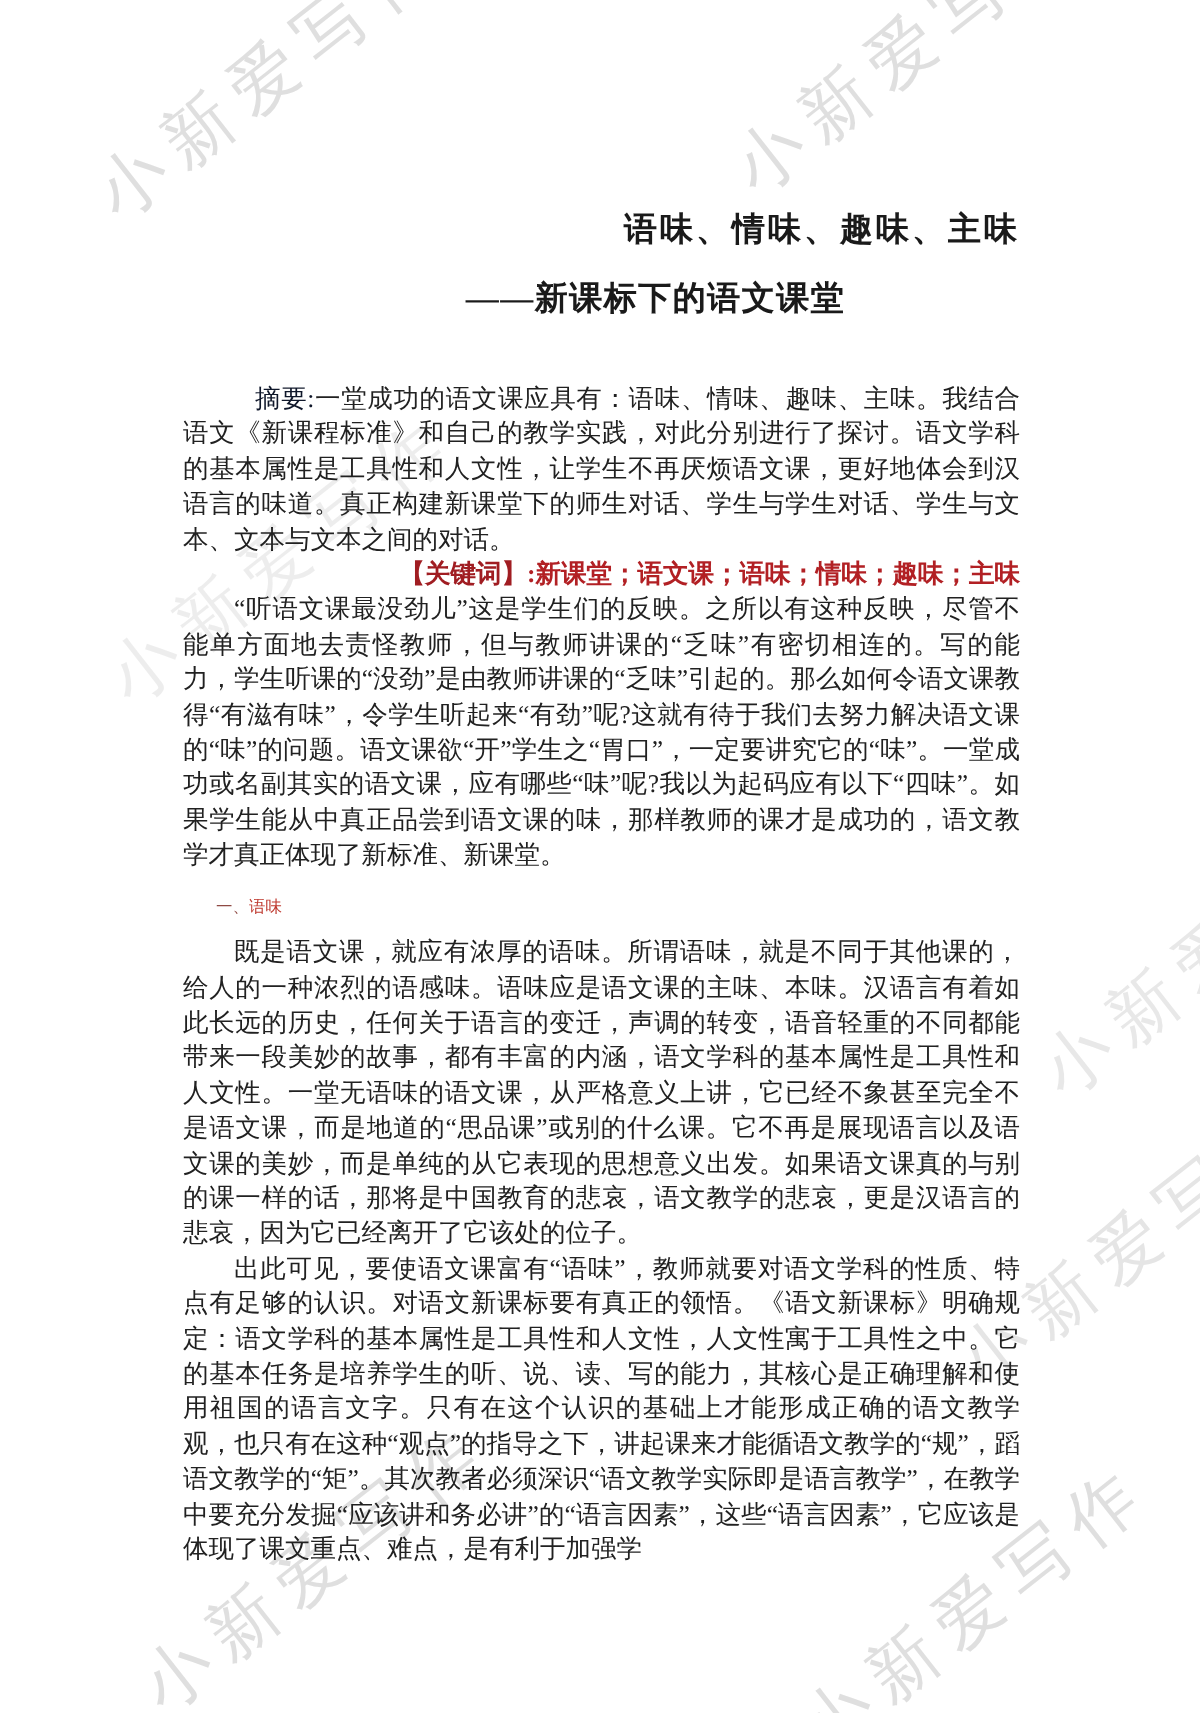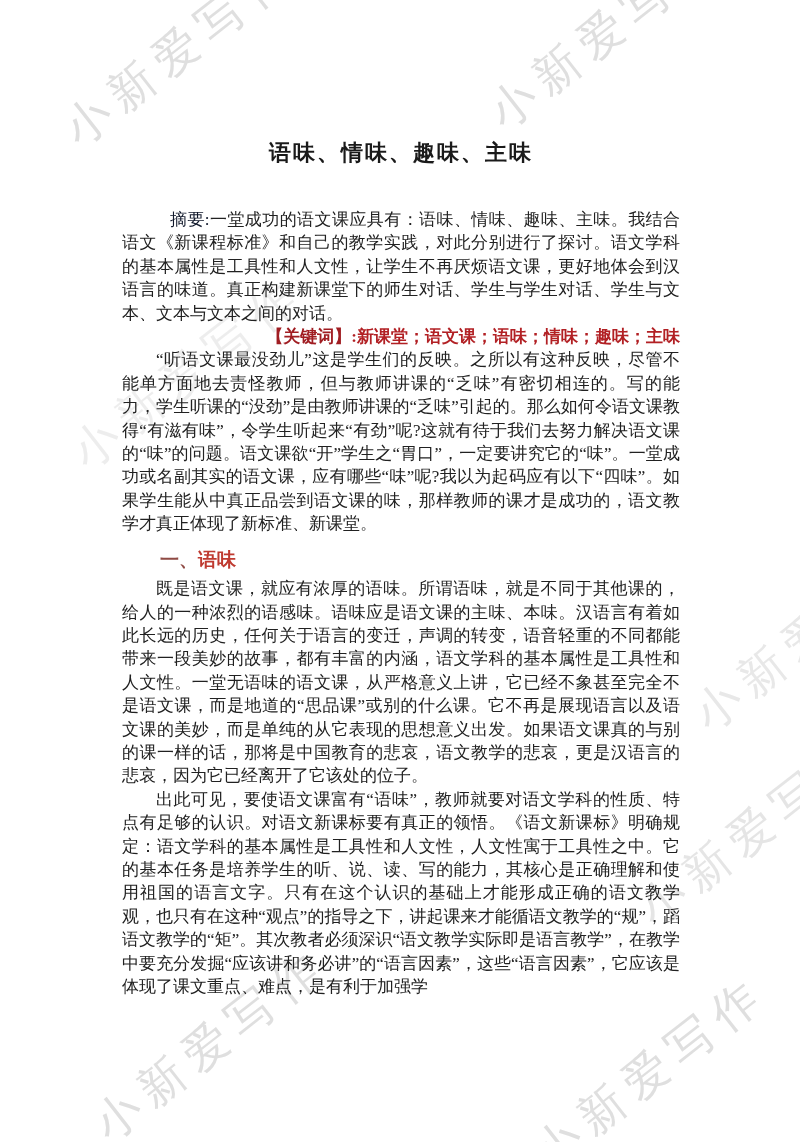--- a/index.html
+++ b/index.html
@@ -44,21 +44,21 @@
   .content {
     position: absolute;
     left: 122px;
     top: 0;
     width: 558px;
   }
   .title {
     margin: 138px 0 0 0;
     font-size: 22px;
     font-weight: bold;
-    text-align: center;
+    text-align: right;
     color: #1a1a1a;
     letter-spacing: 2px;
   }
   .subtitle {
     margin: 16px 0 0 0;
     padding-left: 72px;
     font-size: 22px;
     font-weight: bold;
     text-align: center;
     color: #1a1a1a;
@@ -89,24 +89,24 @@
   .body-para {
     margin: 0;
     font-size: 17px;
     line-height: 23.4px;
     text-align: justify;
     text-justify: inter-character;
     text-indent: 2em;
   }
   .section-heading {
     margin: 12px 0 6px 0;
-    font-size: 19px;
+    font-size: 11px;
     line-height: 23.4px;
     text-indent: 2em;
-    font-weight: bold;
+    font-weight: normal;
   }
   .section-heading .sec-num   { color: #8f4a44; }
   .section-heading .sec-title { color: #bf3a30; }
 </style>
 </head>
 <body>
 
 <div class="page">
 
   <span class="wm wm1">小新爱写作</span>
@@ -114,20 +114,21 @@
   <span class="wm wm3">小新爱写作</span>
   <span class="wm wm7">小新爱写作</span>
   <span class="wm wm4">小新爱写作</span>
   <span class="wm wm5">小新爱写作</span>
   <span class="wm wm6">小新爱写作</span>
 
   <div class="content">
 
     <h1 class="title">语味、情味、趣味、主味</h1>
 
+    <h2 class="subtitle">——新课标下的语文课堂</h2>
 
     <p class="abstract"><span class="abs-label">摘要:</span><span>一堂成功的语文课应具有：语味、情味、趣味、主味。我结合语文《新课程标准》和自己的教学实践，对此分别进行了探讨。语文学科的基本属性是工具性和人文性，让学生不再厌烦语文课，更好地体会到汉语言的味道。真正构建新课堂下的师生对话、学生与学生对话、学生与文本、文本与文本之间的对话。</span></p>
 
     <p class="keywords"><span class="kw-label">【关键词】</span><span class="kw-text">:新课堂；语文课；语味；情味；趣味；主味</span></p>
 
     <p class="body-para">“听语文课最没劲儿”这是学生们的反映。之所以有这种反映，尽管不能单方面地去责怪教师，但与教师讲课的“乏味”有密切相连的。写的能力，学生听课的“没劲”是由教师讲课的“乏味”引起的。那么如何令语文课教得“有滋有味”，令学生听起来“有劲”呢?这就有待于我们去努力解决语文课的“味”的问题。语文课欲“开”学生之“胃口”，一定要讲究它的“味”。一堂成功或名副其实的语文课，应有哪些“味”呢?我以为起码应有以下“四味”。如果学生能从中真正品尝到语文课的味，那样教师的课才是成功的，语文教学才真正体现了新标准、新课堂。</p>
 
     <h3 class="section-heading"><span class="sec-num">一、</span><span class="sec-title">语味</span></h3>
 
     <p class="body-para">既是语文课，就应有浓厚的语味。所谓语味，就是不同于其他课的，给人的一种浓烈的语感味。语味应是语文课的主味、本味。汉语言有着如此长远的历史，任何关于语言的变迁，声调的转变，语音轻重的不同都能带来一段美妙的故事，都有丰富的内涵，语文学科的基本属性是工具性和人文性。一堂无语味的语文课，从严格意义上讲，它已经不象甚至完全不是语文课，而是地道的“思品课”或别的什么课。它不再是展现语言以及语文课的美妙，而是单纯的从它表现的思想意义出发。如果语文课真的与别的课一样的话，那将是中国教育的悲哀，语文教学的悲哀，更是汉语言的悲哀，因为它已经离开了它该处的位子。</p>

